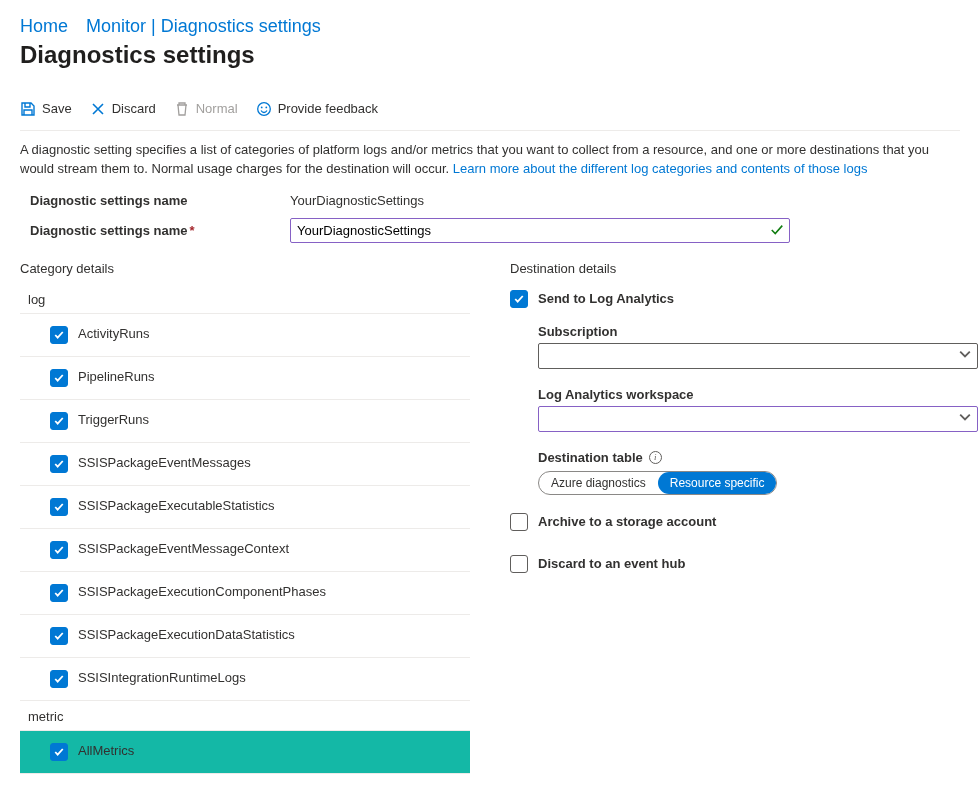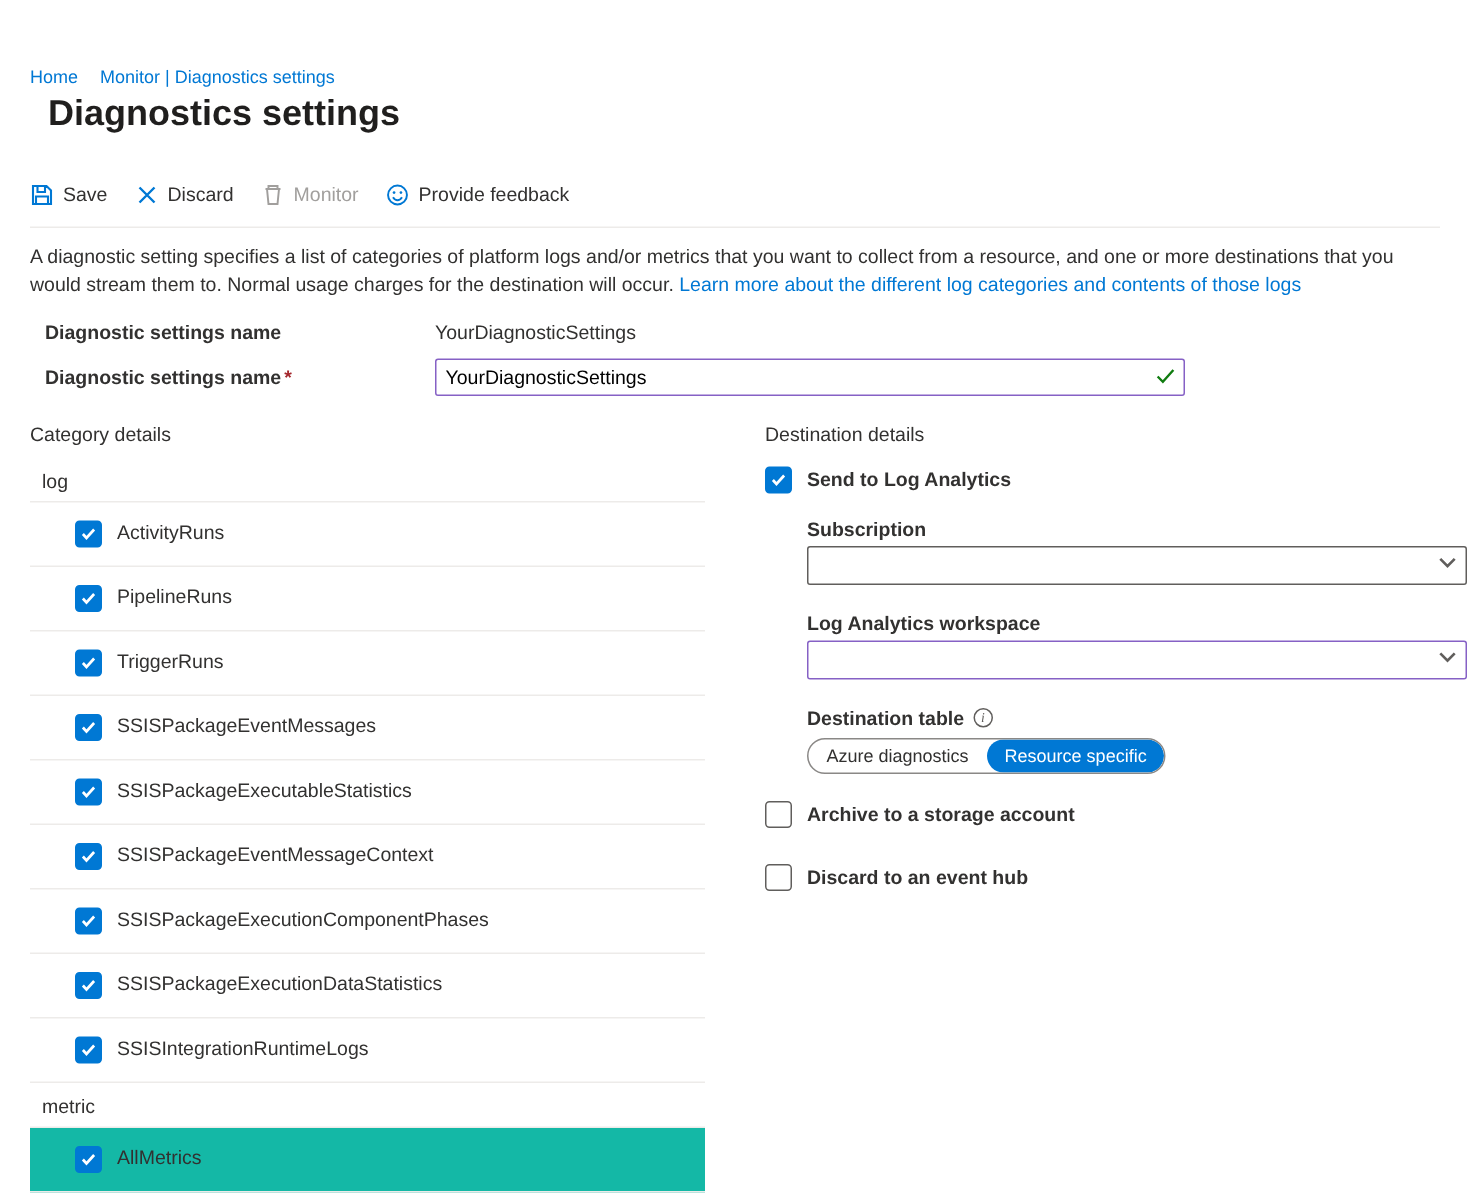--- a/index.html
+++ b/index.html
@@ -6,24 +6,24 @@
   body {
     margin: 0;
     padding: 16px 20px;
     font-family: "Segoe UI", Arial, sans-serif;
     font-size: 13px;
     color: #323130;
     background: #fff;
     width: 980px;
   }
   a { color: #0078d4; text-decoration: none; }
-  .breadcrumb { font-size: 12px; color: #0078d4; margin-bottom: 4px; margin-top: 28px; }
+  .breadcrumb { font-size: 18px; color: #0078d4; margin-bottom: 4px; }
   .breadcrumb .sep { color: #605e5c; margin: 0 4px; display:inline-block;}
   .breadcrumb .sep svg{vertical-align:-1px}
-  h1 { font-size: 24px; font-weight: 600; margin: 2px 0 28px 12px; color:#201f1e;}
+  h1 { font-size: 24px; font-weight: 600; margin: 2px 0 28px 0; color:#201f1e;}
   .toolbar {
     display:flex; align-items:center; gap:18px;
     border-bottom:1px solid #edebe9; padding:4px 0 10px 0; margin-bottom:10px;
   }
   .tool { display:inline-flex; align-items:flex-start; gap:6px; color:#323130; cursor:pointer;}
   .tool.disabled{ color:#a19f9d; cursor:default;}
   .tool svg{width:16px;height:16px}
   .desc { font-size:13px; color:#323130; line-height:1.45; max-width:940px; margin-bottom:14px;}
   .field-row { display:flex; align-items:center; margin-bottom:10px;padding-left:10px; }
   .field-label { width:260px; font-weight:600; font-size:13px;}
@@ -106,21 +106,21 @@
         </svg>
     </span>
     <span>Discard</span>
   </span>
   <span class="tool disabled">
     <span>
       <svg viewBox="0 0 16 16">
           <path fill="none" stroke="#a19f9d" stroke-width="1.3" d="M3 4h10 M5 4V2h6v2 M4 4l1 10h6l1-10"></path>
         </svg>
     </span>
-    <span>Monitor</span>
+    <span>Normal</span>
   </span>
   <span class="tool">
     <span>
       <svg viewBox="0 0 16 16">
           <circle cx="8" cy="8" r="6.3" fill="none" stroke="#0078d4" stroke-width="1.3"></circle>
           <circle cx="5.7" cy="6.4" r="0.9" fill="#0078d4"></circle>
           <circle cx="10.3" cy="6.4" r="0.9" fill="#0078d4"></circle>
           <path d="M5 9.5c.8 1.3 2 2 3 2s2.2-.7 3-2" fill="none" stroke="#0078d4" stroke-width="1.3"></path>
         </svg>
     </span>

